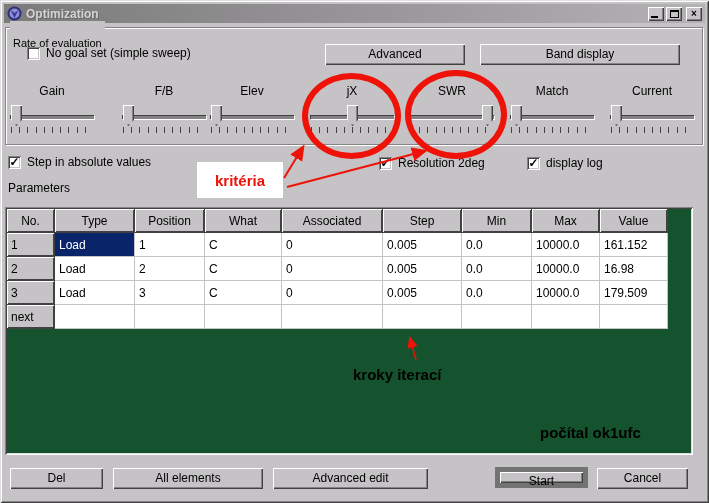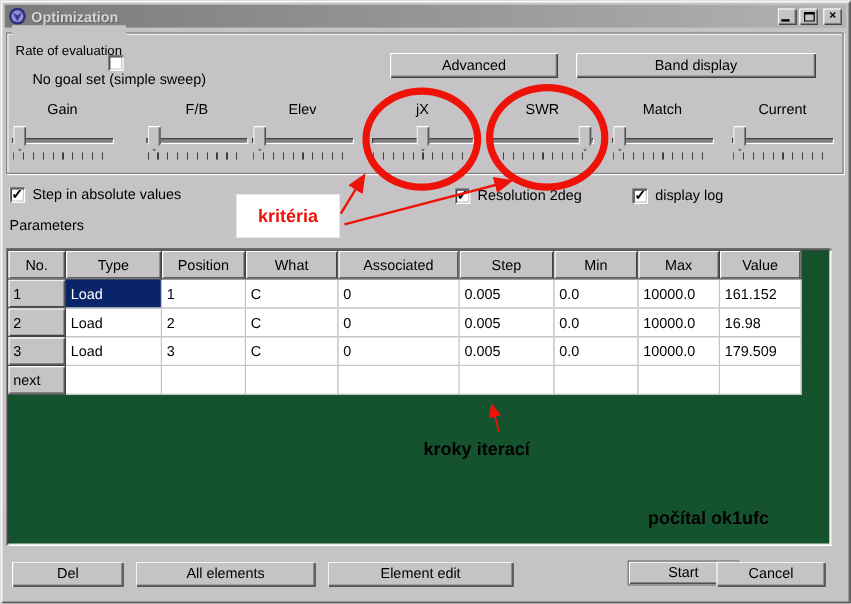--- a/index.html
+++ b/index.html
@@ -39,21 +39,21 @@
   .groupbox>.gb-label{
     position:absolute;top:-7px;left:4px;background:#c6c3c6;padding:16px 3px;font-size:11px;
   }
   
   .btn{
     position:absolute;height:21px;background:#c6c3c6;text-align:center;line-height:20px;
     box-shadow:inset 1px 1px 0 #fff, inset -1px -1px 0 #424142, inset -2px -2px 0 #848284;
     font-size:12px;cursor:default;
   }
   .btn.default{
-    border:1px solid #737373;line-height:19px;margin-left:28px;
+    border:5px solid #737373;line-height:19px;
   }
   
   .cb-row{position:absolute;display:flex;align-items:center;}
   .cb-box{
     width:13px;height:13px;background:#fff;margin-right:6px;flex:0 0 auto;
     box-shadow:inset 1px 1px 0 #848284, inset -1px -1px 0 #fff,
                inset 2px 2px 0 #424142, inset -2px -2px 0 #c6c3c6;
     display:flex;align-items:center;justify-content:center;
     font-size:12px;font-weight:bold;line-height:1;color:#000;
   }
@@ -128,21 +128,21 @@
       </span>
     <span class="tb-btn close">
         <span>×</span>
       </span>
   </div>
 
   <div class="groupbox">
     <span class="gb-label">Rate of evaluation</span>
   </div>
 
-  <div class="cb-row" style="left:27px;top:46px;flex-direction:column;">
+  <div class="cb-row" style="left:27px;top:46px;">
     <span class="cb-box"></span>
     <span class="cb-label">No goal set (simple sweep)</span>
   </div>
 
   <div class="btn" style="left:325px;top:44px;width:140px;">Advanced</div>
   <div class="btn" style="left:480px;top:44px;width:200px;">Band display</div>
 
   <div class="slider" style="left:8px;">
     <div class="s-label">Gain</div>
     <div class="s-track"></div>
@@ -289,17 +289,17 @@
         <path d="M0,0 L8,3.5 L0,7 z" fill="#ee1208"></path>
       </marker>
     </defs>
     <line x1="284" y1="178" x2="303" y2="147" stroke="#ee1208" stroke-width="2" marker-end="url(#ah)"></line>
     <line x1="287" y1="187" x2="425" y2="151" stroke="#ee1208" stroke-width="2" marker-end="url(#ah)"></line>
     <line x1="416" y1="360" x2="410" y2="338" stroke="#ee1208" stroke-width="1.5" marker-end="url(#ah)"></line>
   </svg>
 
   <div class="btn" style="left:10px;top:468px;width:93px;">Del</div>
   <div class="btn" style="left:113px;top:468px;width:150px;">All elements</div>
-  <div class="btn" style="left:273px;top:468px;width:155px;">Element edit</div>
+  <div class="btn" style="left:273px;top:468px;width:155px;">Advanced edit</div>
   <div class="btn default" style="left:495px;top:467px;width:93px;">Start</div>
   <div class="btn" style="left:597px;top:468px;width:91px;">Cancel</div>
 
 </div>
 
 </body></html>

